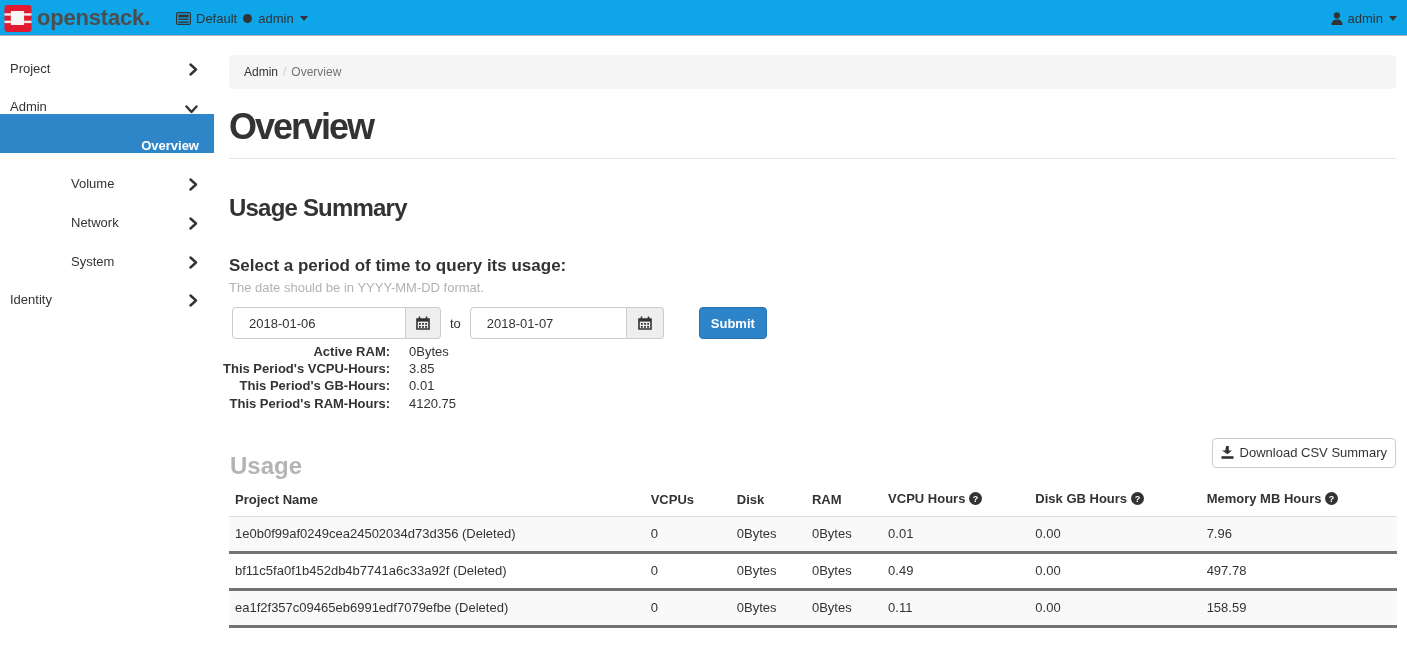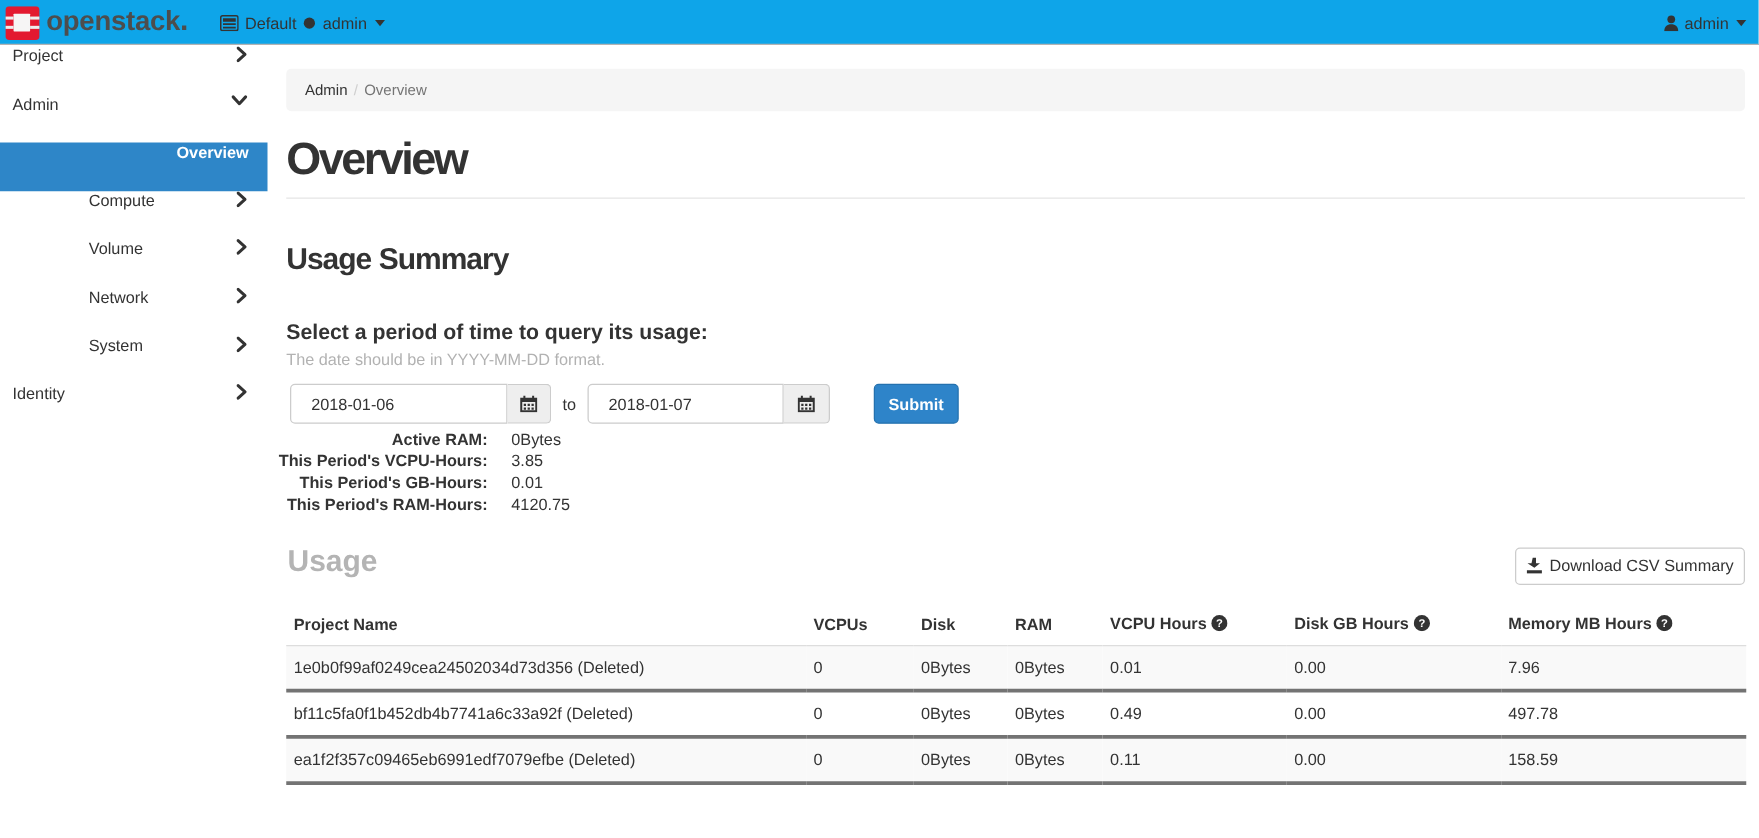--- a/index.html
+++ b/index.html
@@ -13,21 +13,21 @@
 .brand .dot { font-size:24px; }
 .ctx { position:absolute; left:176px; top:0; height:36px; display:flex; align-items:center; font-size:13px; color:#333; }
 .ctx svg { display:block; }
 .ctx .bull { width:9px; height:9px; border-radius:50%; background:#333; margin:0 6px; }
 .caret { width:0; height:0; border-left:4px solid transparent; border-right:4px solid transparent; border-top:5px solid #333; margin-left:6px; }
 .userbox { position:absolute; right:10px; top:0; height:36px; display:flex; align-items:center; font-size:13px; color:#333; }
 .userbox svg { margin-right:5px; }
 
 
 .sidebar { position:absolute; top:37px; left:0; width:214px; background:#fff; }
-.nav-item { height:38.6px; display:flex; align-items:flex-start; padding:0 16px 0 10px; font-size:13px; color:#333;gap:12px; }
+.nav-item { height:38.6px; display:flex; align-items:flex-end; padding:0 16px 0 10px; font-size:13px; color:#333;gap:12px; }
 .nav-item .lbl { flex:1; }
 .nav-item.indent { padding-left:71px; }
 .nav-item.active { background:#2e86c8; color:#fff; justify-content:flex-end; padding-right:15px; font-weight:bold; }
 .chev svg { display:block; }
 
 
 .content { position:absolute; left:214px; top:37px; width:1193px; padding:0 11px 0 15px; }
 .breadcrumb { margin-top:18px; height:34px; background:#f5f5f5; border-radius:4px; line-height:34px; padding-left:15px; font-size:12px; color:#747474; }
 .breadcrumb .first { color:#333; }
 .breadcrumb .sep { color:#cfcfcf; padding:0 5px; }
@@ -45,21 +45,21 @@
 .ig2 input { width:157px; }
 .ig2 .addon { width:37px; }
 .to { padding:0 9px; }
 .btn-submit { margin-left:35px; height:32px; width:68px; background:#2e84c9; border:1px solid #2471ae; border-radius:4px; color:#fff; font-weight:bold; font-size:13px; font-family:"Liberation Sans",sans-serif; }
 .stats { margin-top:4px; border-collapse:collapse; margin-left:-6px; }
 .stats td { padding:0; font-size:13px; height:17.2px; line-height:17.2px; white-space:nowrap; }
 .stats td.l { text-align:right; font-weight:bold; width:161px; }
 .stats td.v { padding-left:19px; }
 
 .usage-row { margin-top:24px; position:relative; height:34px; }
-h2.usage { font-size:24px; font-weight:bold; color:#b4b4b4; margin:0; position:absolute; top:0; left:1px; }
+h2.usage { font-size:24px; font-weight:bold; color:#b4b4b4; margin:0; position:absolute; top:16px; left:1px; }
 .btn-csv { position:absolute; right:0; top:2px; height:30px; background:#fff; border:1px solid #ccc; border-radius:4px; font-size:13px; color:#333; padding:0 8px; display:flex; align-items:center; font-family:"Liberation Sans",sans-serif; }
 .btn-csv svg { margin-right:6px; }
 .displaying { margin:14px 0 0 8px; font-size:13px; }
 
 table.usage-tbl { border-collapse:collapse; margin-top:14px; width:1168px; table-layout:fixed; }
 table.usage-tbl th { text-align:left; font-size:13px; padding:6px; border-bottom:1px solid #ddd; line-height:18px; font-weight:bold; }
 table.usage-tbl td { font-size:13px; padding:8px 6px; border-bottom:3px solid #737373; line-height:18px; }
 table.usage-tbl tr.odd td { background:#f9f9f9; }
 .qi { display:inline-block; vertical-align:-2px; margin-left:4px; }
 </style>
@@ -110,28 +110,20 @@
   <div class="nav-item">
       <span class="lbl">Admin</span>
       <span class="chev">
         <svg width="13" height="9" viewBox="0 0 13 9">
           <path d="M1.5 1.5 L6.5 7 L11.5 1.5" fill="none" stroke="#333" stroke-width="2.4" stroke-linecap="round" stroke-linejoin="round"></path>
         </svg>
       </span>
     </div>
   <div class="nav-item active">
       <span>Overview</span>
-    </div>
-  <div class="nav-item indent">
-      <span class="lbl">Compute</span>
-      <span class="chev">
-        <svg width="9" height="13" viewBox="0 0 9 13">
-          <path d="M1.5 1.5 L7 6.5 L1.5 11.5" fill="none" stroke="#333" stroke-width="2.4" stroke-linecap="round" stroke-linejoin="round"></path>
-        </svg>
-      </span>
     </div>
   <div class="nav-item indent">
       <span class="lbl">Volume</span>
       <span class="chev">
         <svg width="9" height="13" viewBox="0 0 9 13">
           <path d="M1.5 1.5 L7 6.5 L1.5 11.5" fill="none" stroke="#333" stroke-width="2.4" stroke-linecap="round" stroke-linejoin="round"></path>
         </svg>
       </span>
     </div>
   <div class="nav-item indent">

